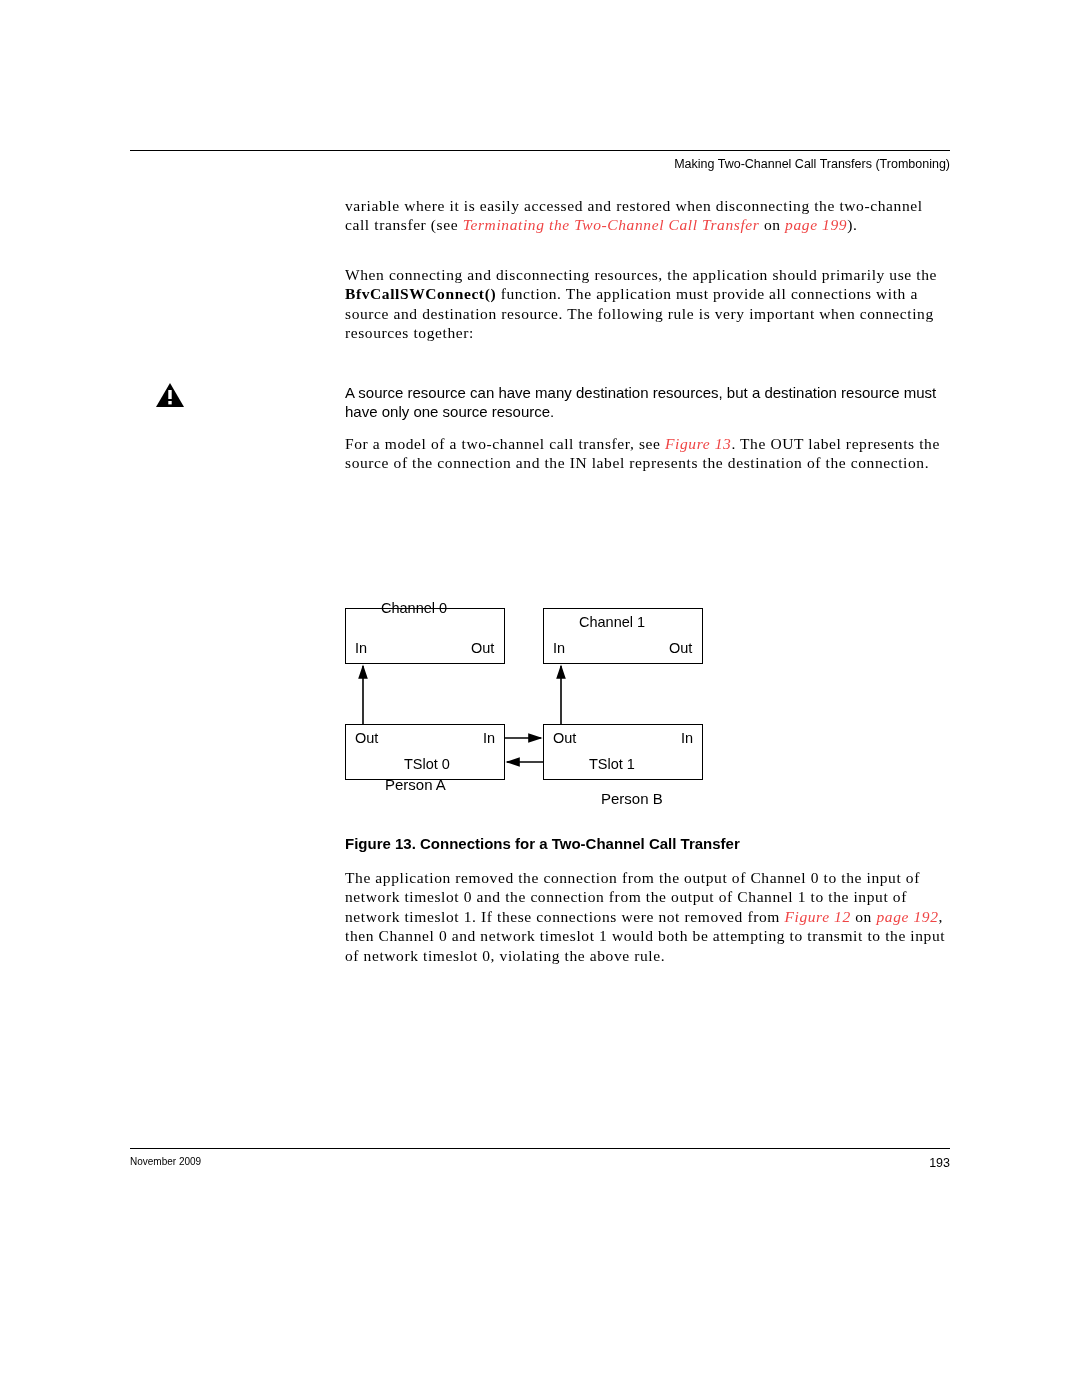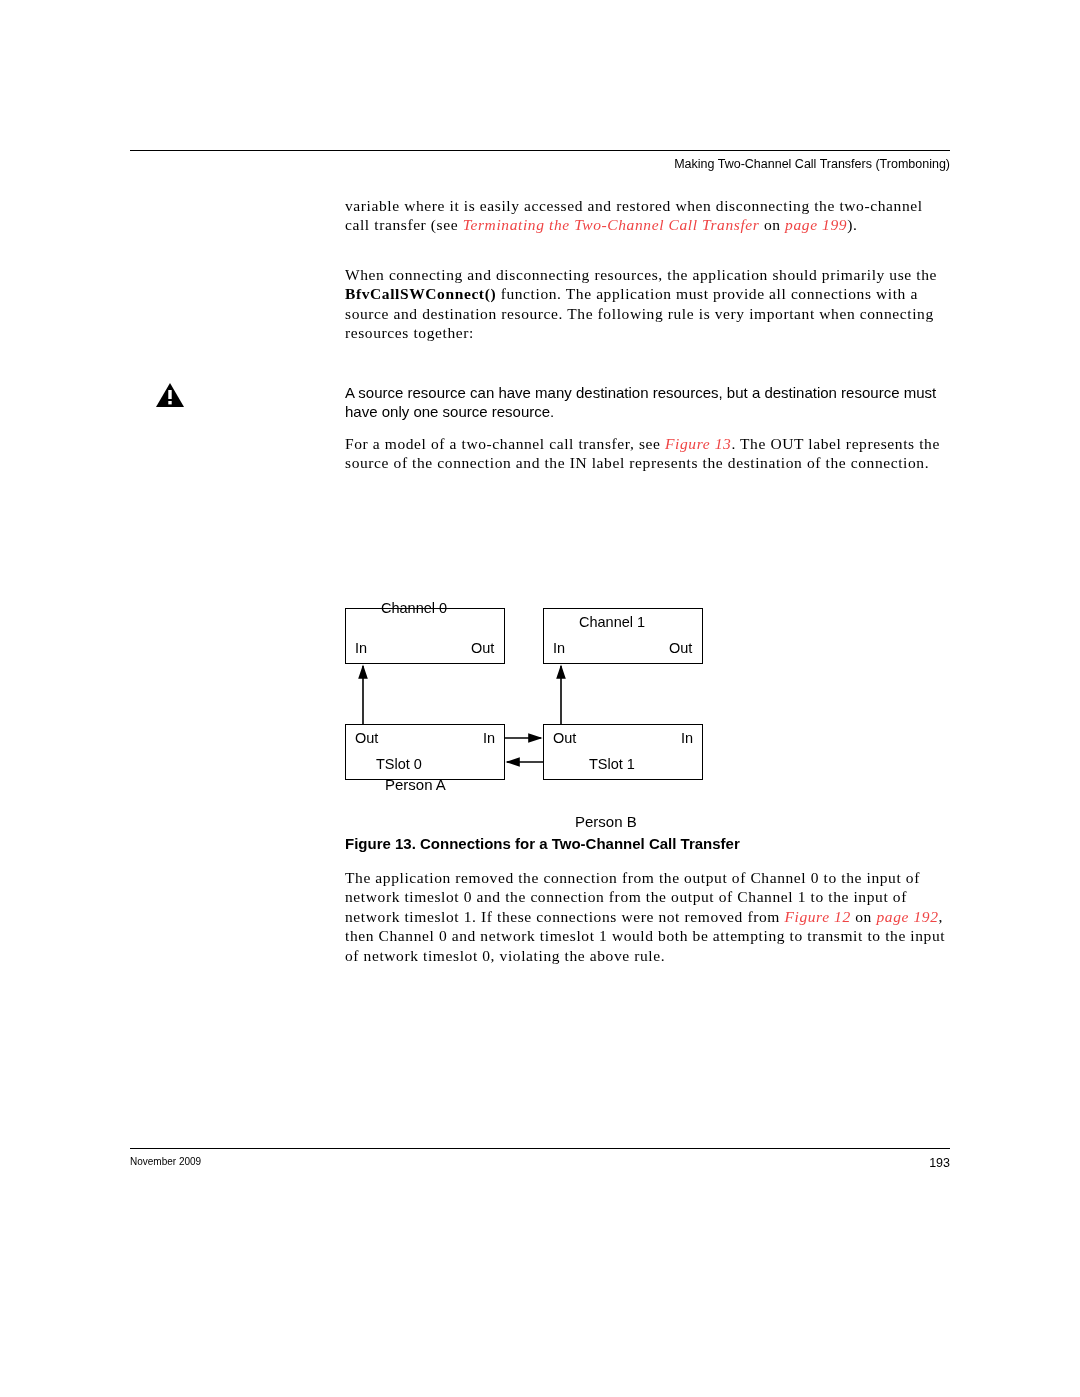--- a/index.html
+++ b/index.html
@@ -191,25 +191,25 @@
     <div class="dlabel" style="left:10px; top:40px;">In</div>
     <div class="dlabel" style="left:126px; top:40px;">Out</div>
     <div class="dlabel" style="left:208px; top:40px;">In</div>
     <div class="dlabel" style="left:324px; top:40px;">Out</div>
 
     <div class="dlabel" style="left:10px; top:130px;">Out</div>
     <div class="dlabel" style="left:138px; top:130px;">In</div>
     <div class="dlabel" style="left:208px; top:130px;">Out</div>
     <div class="dlabel" style="left:336px; top:130px;">In</div>
 
-    <div class="dlabel" style="left:31px; top:156px;">TSlot 0</div>
+    <div class="dlabel" style="left:59px; top:156px;">TSlot 0</div>
     <div class="dlabel" style="left:244px; top:156px;">TSlot 1</div>
 
     <div class="person" style="left:40px; top:176px;">Person A</div>
-    <div class="person" style="left:230px; top:190px;margin-top:23px;">Person B</div>
+    <div class="person" style="left:256px; top:190px;">Person B</div>
 
     <svg class="arrows">
       <defs>
         <marker id="ah" markerWidth="10" markerHeight="10" refX="8" refY="3" orient="auto">
           <path d="M0,0 L9,3 L0,6 Z" fill="#000"></path>
         </marker>
       </defs>
 
       <line x1="18" y1="124" x2="18" y2="66" stroke="#000" stroke-width="1.6" marker-end="url(#ah)"></line>
 

